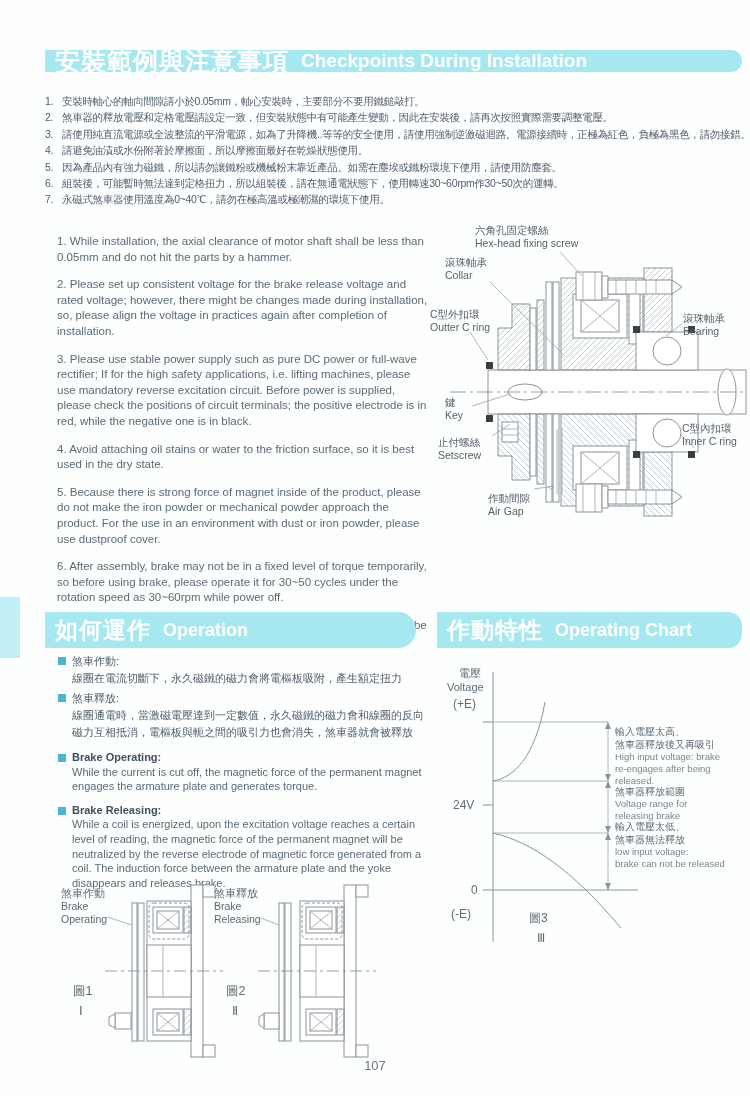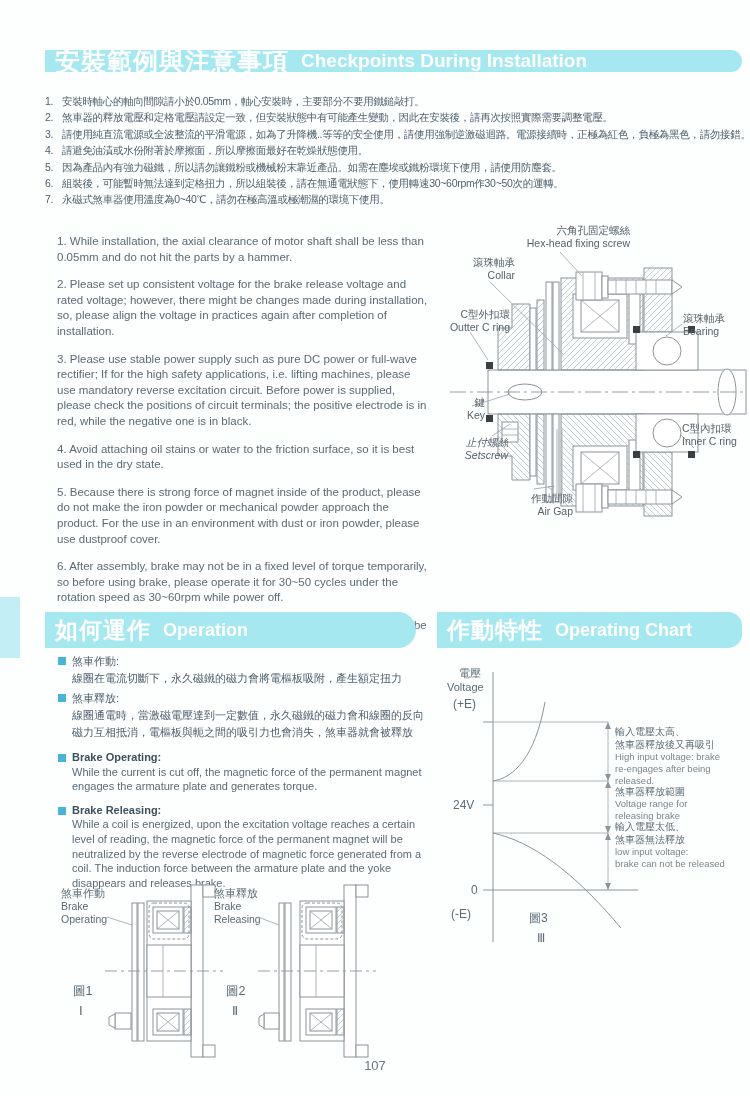--- a/index.html
+++ b/index.html
@@ -22,21 +22,21 @@
   .zhlist .row{white-space:nowrap;}
   .zhlist .num{display:inline-block;width:17px;}
   
   .enlist{position:absolute;left:45px;top:222px;width:396px;color:#5b6b76;font-size:11.5px;
           line-height:15.6px;}
   .enlist p{margin:12px;}
   
   .maindiag{position:absolute;left:430px;top:224px;width:318px;height:380px;}
   .maindiag svg{position:absolute;left:0;top:0;}
   .dlabel{position:absolute;color:#55626c;font-size:10.5px;line-height:13px;}
-  .center{text-align:right;}
+  .center{text-align:left;}
   
   .opcol{position:absolute;left:58px;top:653px;width:376px;color:#4e5f6c;}
   .opitem{position:relative;padding-left:14px;}
   .opitem .sq{position:absolute;left:0;top:4px;width:8px;height:8px;background:#49b4d6;}
   .opitem.zh{font-size:11px;line-height:17px;margin-bottom:3px;}
   .opitem.en{font-size:11px;line-height:14.6px;margin-top:9px;color:#5b6b76;}
   .opitem.en .head{font-weight:bold;color:#3e505c;}
   
   .chartbox{position:absolute;left:437px;top:658px;width:311px;height:315px;}
   .chartbox svg{position:absolute;left:0;top:0;}
@@ -164,21 +164,21 @@
       <div>Outter C ring</div>
     </div>
     <div class="dlabel" style="left:253px;top:88px;width:64px;">
       <div>滾珠軸承</div>
       <div>Bearing</div>
     </div>
     <div class="dlabel center" style="left:15px;top:172px;width:40px;">
       <div>鍵</div>
       <div>Key</div>
     </div>
-    <div class="dlabel center" style="left:8px;top:212px;width:70px;font-style:italic;">
+    <div class="dlabel center" style="left:8px;top:212px;width:70px;">
       <div>止付螺絲</div>
       <div>Setscrew</div>
     </div>
     <div class="dlabel" style="left:252px;top:198px;width:66px;">
       <div>C型內扣環</div>
       <div>Inner C ring</div>
     </div>
     <div class="dlabel center" style="left:58px;top:268px;width:85px;">
       <div>作動間隙</div>
       <div>Air Gap</div>

